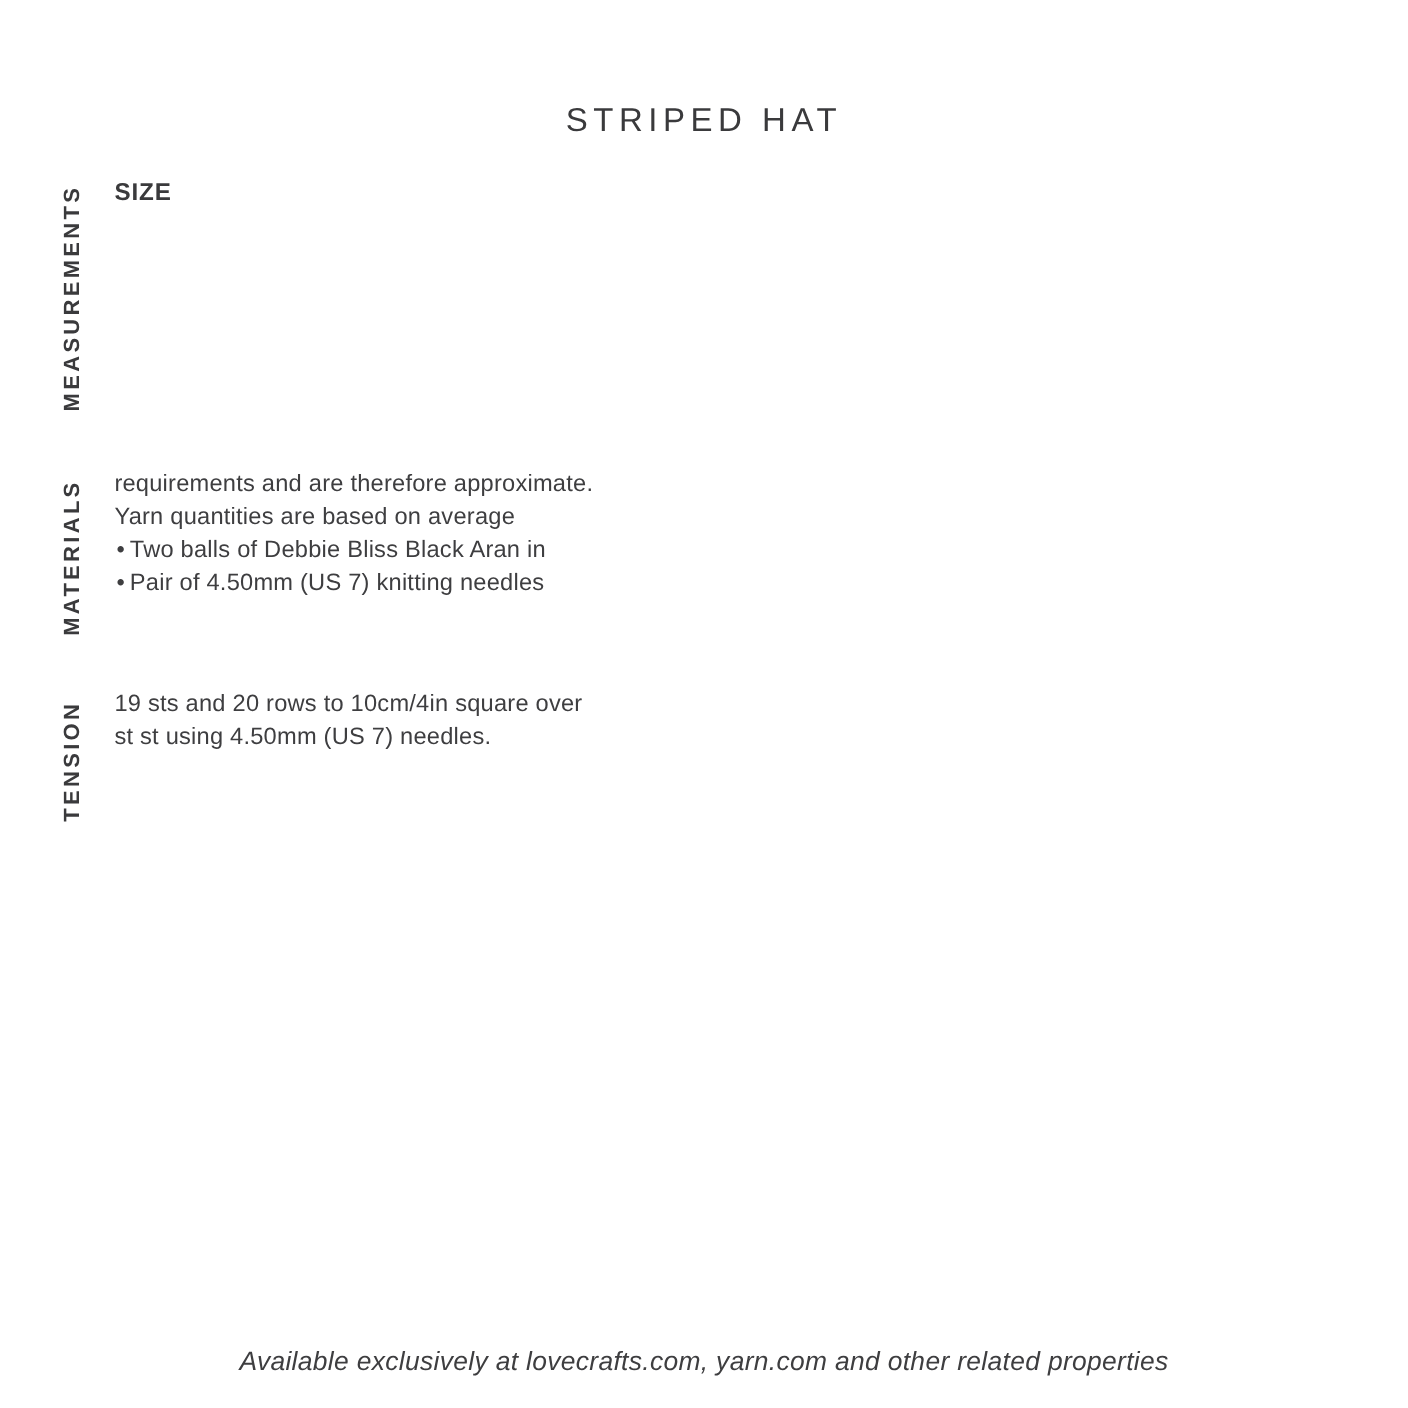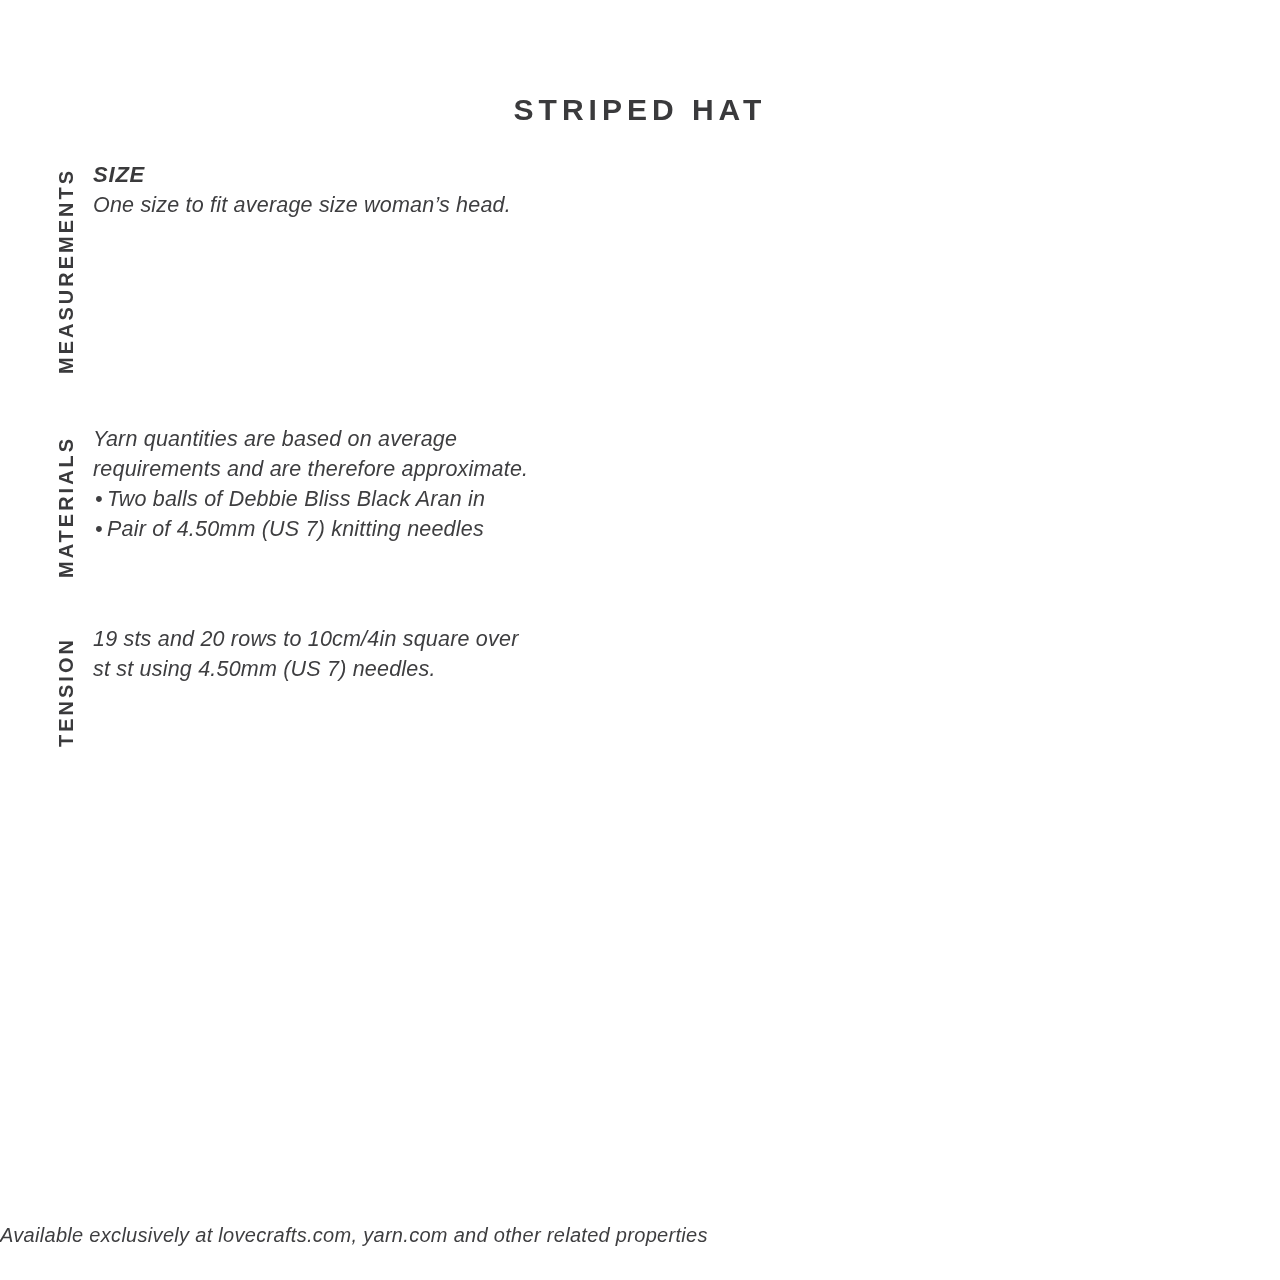--- a/index.html
+++ b/index.html
@@ -12,47 +12,46 @@
     color: #3e3e40;
     overflow: hidden;
   }
   .page-title {
     position: absolute;
     top: 93px;
     left: 0;
     width: 1280px;
     text-align: center;
     font-size: 30px;
-    font-weight: 700;
+    font-weight: 400;
     letter-spacing: 5px;
     color: #3a3a3c;
   }
   .side-label {
     position: absolute;
     left: 55px;
     transform-origin: 0 0;
     transform: rotate(-90deg);
     white-space: nowrap;
     font-size: 20px;
     font-weight: 600;
     letter-spacing: 3px;
     color: #3a3a3c;
   }
   #label-measurements { top: 374px; }
   #label-materials    { top: 578px; }
   #label-tension      { top: 747px; }
   .section-content {
     position: absolute;
-    left: 93px;
+    left: 104px;
     font-size: 21.5px;
     line-height: 30px;
     letter-spacing: 0.2px;
     color: #3e3e40;
     white-space: nowrap;
-    font-style: italic;
   }
   #content-size     { top: 160px; }
   #content-materials{ top: 424px; }
   #content-tension  { top: 624px; }
   .section-heading {
     font-size: 22px;
     font-weight: 700;
     letter-spacing: 0.8px;
     line-height: 30px;
     color: #3a3a3c;
@@ -61,41 +60,41 @@
   .bullet-marker {
     width: 12px;
     margin-left: 2px;
     flex: 0 0 auto;
   }
   .page-footer {
     position: absolute;
     top: 1224px;
     left: 0;
     width: 1280px;
+    text-align: center;
     font-style: italic;
-    font-size: 20px;
+    font-size: 24px;
     letter-spacing: 0.3px;
     color: #3e3e40;
   }
 </style>
 </head>
 <body>
 
 <h1 class="page-title">STRIPED HAT</h1>
 
 <div class="side-label" id="label-measurements">MEASUREMENTS</div>
 <div class="section-content" id="content-size">
   <div class="section-heading">SIZE</div>
-  <div class="body-line">One size to fit average size woman’s head.</div>
 </div>
 
 <div class="side-label" id="label-materials">MATERIALS</div>
 <div class="section-content" id="content-materials">
+  <div class="body-line">requirements and are therefore approximate.</div>
   <div class="body-line">Yarn quantities are based on average</div>
-  <div class="body-line">requirements and are therefore approximate.</div>
   <div class="bullet-item">
     <span class="bullet-marker">•</span>
     <div>
       <div class="body-line">Two balls of Debbie Bliss Black Aran in</div>
     </div>
   </div>
   <div class="bullet-item">
     <span class="bullet-marker">•</span>
     <div>
       <div class="body-line">Pair of 4.50mm (US 7) knitting needles</div>

